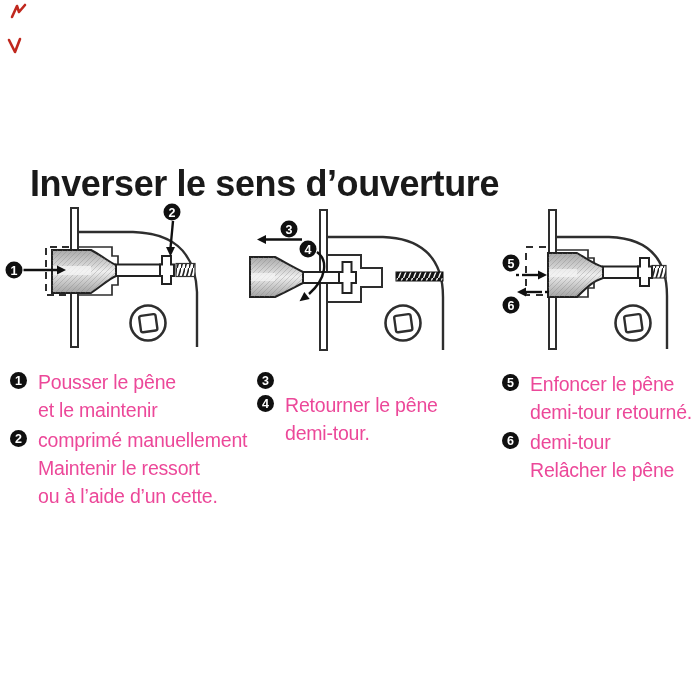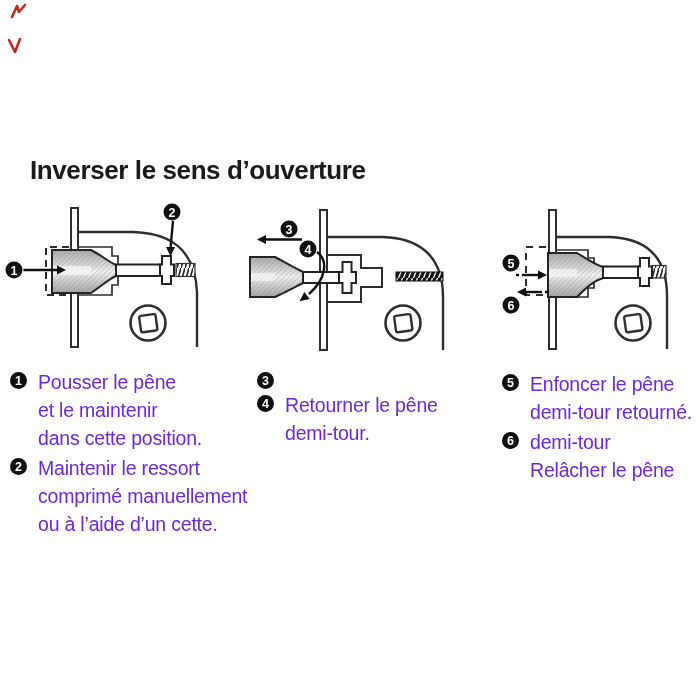--- a/index.html
+++ b/index.html
@@ -1,41 +1,41 @@
 <!DOCTYPE html>
 <html><head>
 <meta charset="utf-8">
 <style>
   html,body { margin:0; padding:0; background:#ffffff; }
   #canvas {
     position:relative; width:700px; height:700px; background:#ffffff;
     font-family:"Liberation Sans", sans-serif; overflow:hidden;
   }
   #page-title {
-    position:absolute; left:30px; top:155px;
-    font-size:26px; font-weight:bold; color:#1a1a1a; letter-spacing:-0.4px;
+    position:absolute; left:30px; top:163px;
+    font-size:36px; font-weight:bold; color:#1a1a1a; letter-spacing:-0.4px;
     white-space:nowrap;
   }
   .diagram { position:absolute; top:198px; }
   #d1 { left:5px; }
   #d2 { left:243px; }
   #d3 { left:483px; }
   #redmarks { position:absolute; left:4px; top:2px; }
   .col { position:absolute; top:368px; }
   #col1 { left:10px; width:240px; }
   #col2 { left:257px; width:225px; }
   #col3 { left:502px; top:370px; width:200px; }
   .step { display:flex; align-items:flex-start; gap:11px; }
   .step + .step { margin-top:2px; }
   .badge17 {
     flex:0 0 17px; width:17px; height:17px; border-radius:50%;
     background:#101010; color:#ffffff; font-size:12.5px; font-weight:bold;
     display:flex; align-items:center; justify-content:center; margin-top:4px;
   }
-  .lines { font-size:19.5px; line-height:28px; color:#6d28d9; letter-spacing:-0.2px; white-space:nowrap; }
+  .lines { font-size:19.5px; line-height:28px; color:#ec4899; letter-spacing:-0.2px; white-space:nowrap; }
   svg text.bnum { font-family:"Liberation Sans", sans-serif; font-size:12.5px; font-weight:bold; fill:#ffffff; text-anchor:middle; }
 </style>
 </head>
 <body>
 
 <div id="canvas">
 
   <svg id="redmarks" width="30" height="58" viewBox="0 0 30 58">
     <path d="M8,15 L13,4 L15,10 L21,3" fill="none" stroke="#c0281e" stroke-width="2.6" stroke-linecap="round" stroke-linejoin="round"></path>
     <path d="M5,38 L11,50 L16,37" fill="none" stroke="#c0281e" stroke-width="2.6" stroke-linecap="round" stroke-linejoin="round"></path>
@@ -192,28 +192,27 @@
     <circle cx="28" cy="107" r="8.5" fill="#101010"></circle>
     <text class="bnum" x="28" y="111.5">6</text>
   </svg>
 
   <div id="col1" class="col">
     <div class="step">
       <div class="badge17">1</div>
       <div class="lines">
         <div>Pousser le pêne</div>
         <div>et le maintenir</div>
-        <div>dans cette position.</div>
       </div>
     </div>
     <div class="step">
       <div class="badge17">2</div>
       <div class="lines">
+        <div>comprimé manuellement</div>
         <div>Maintenir le ressort</div>
-        <div>comprimé manuellement</div>
         <div>ou à l’aide d’un cette.</div>
       </div>
     </div>
   </div>
 
   <div id="col2" class="col">
     <div class="step">
       <div class="badge17">3</div>
     </div>
     <div class="step">

